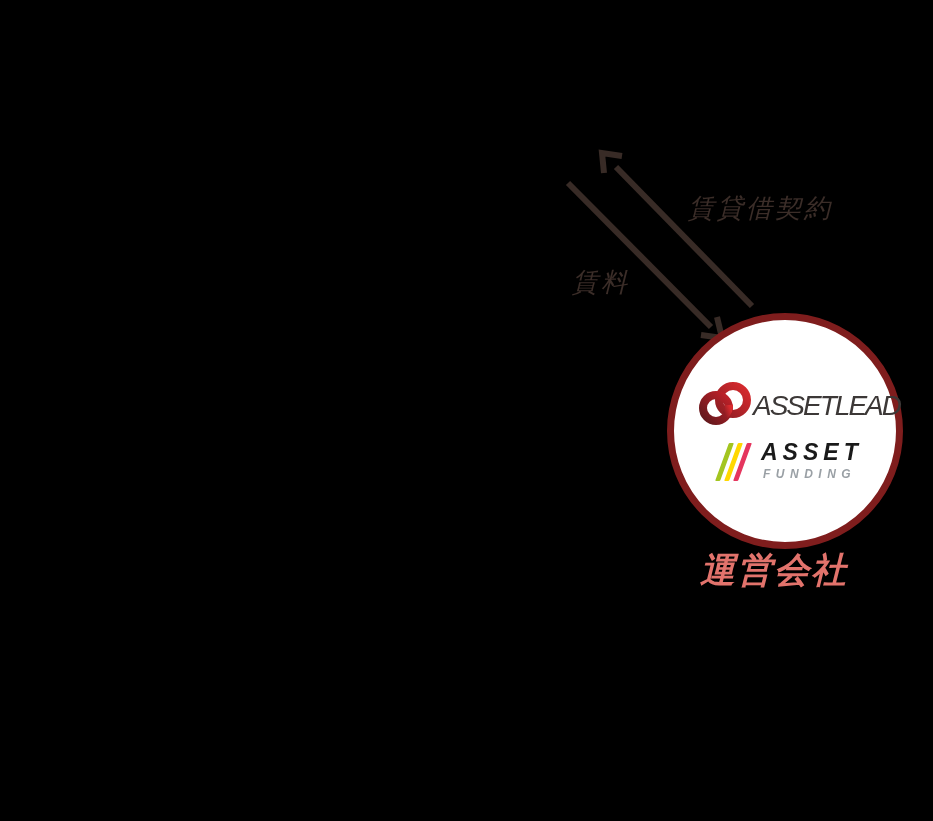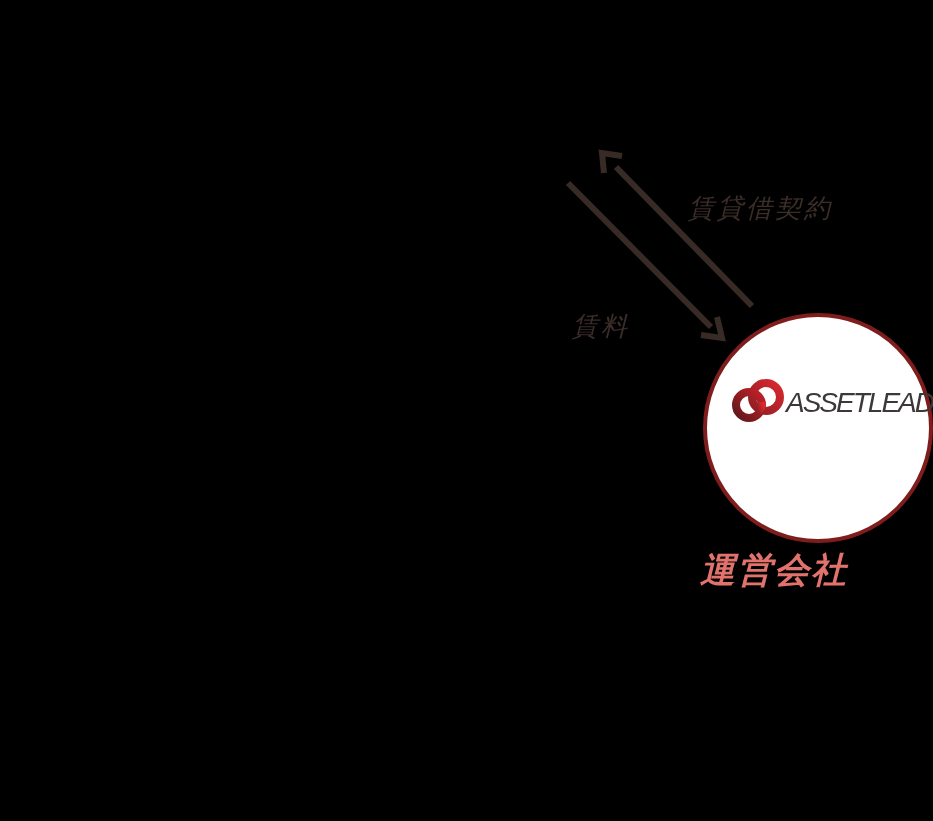--- a/index.html
+++ b/index.html
@@ -25,28 +25,28 @@
   }
   .flow-label {
     position: absolute;
     color: #3b2d28;
     font-size: 26px;
     font-weight: 500;
     letter-spacing: 3px;
     white-space: nowrap;
   }
   .label-lease { left: 688px; top: 191px; }
-  .label-rent  { left: 572px; top: 265px; margin-top: 44px; }
+  .label-rent  { left: 572px; top: 265px; }
 
   .operator-circle {
     position: absolute;
-    left: 703px; top: 313px;
+    left: 667px; top: 313px;
     width: 222px; height: 222px;
     background: #ffffff;
-    border: 4px solid #7f1d1d;
+    border: 7px solid #7f1d1d;
     border-radius: 50%;
   }
   .assetlead-row {
     position: absolute;
     left: 25px; top: 61px;
     display: flex;
     align-items: center;
   }
   .assetlead-text {
     color: #3c3837;
@@ -145,18 +145,29 @@
             </linearGradient>
           </defs>
           <circle cx="34" cy="19" r="14" fill="none" stroke="url(#ringGradR)" stroke-width="8"></circle>
           <circle cx="17" cy="27" r="13" fill="none" stroke="url(#ringGradL)" stroke-width="8"></circle>
           <path d="M26 34 A13 13 0 0 0 30 24" fill="none" stroke="url(#ringGradR)" stroke-width="8"></path>
         </svg>
       </span>
       <span class="assetlead-text">ASSETLEAD</span>
     </div>
 
+    <div class="assetfunding-row">
+      <span class="stripes">
+        <span class="stripe stripe-green"></span>
+        <span class="stripe stripe-yellow"></span>
+        <span class="stripe stripe-red"></span>
+      </span>
+      <span class="assetfunding-textcol">
+        <span class="assetfunding-main">ASSET</span>
+        <span class="assetfunding-sub">FUNDING</span>
+      </span>
+    </div>
 
   </div>
 
   <div class="operator-label">運営会社</div>
 
 </div>
 
 </body></html>

